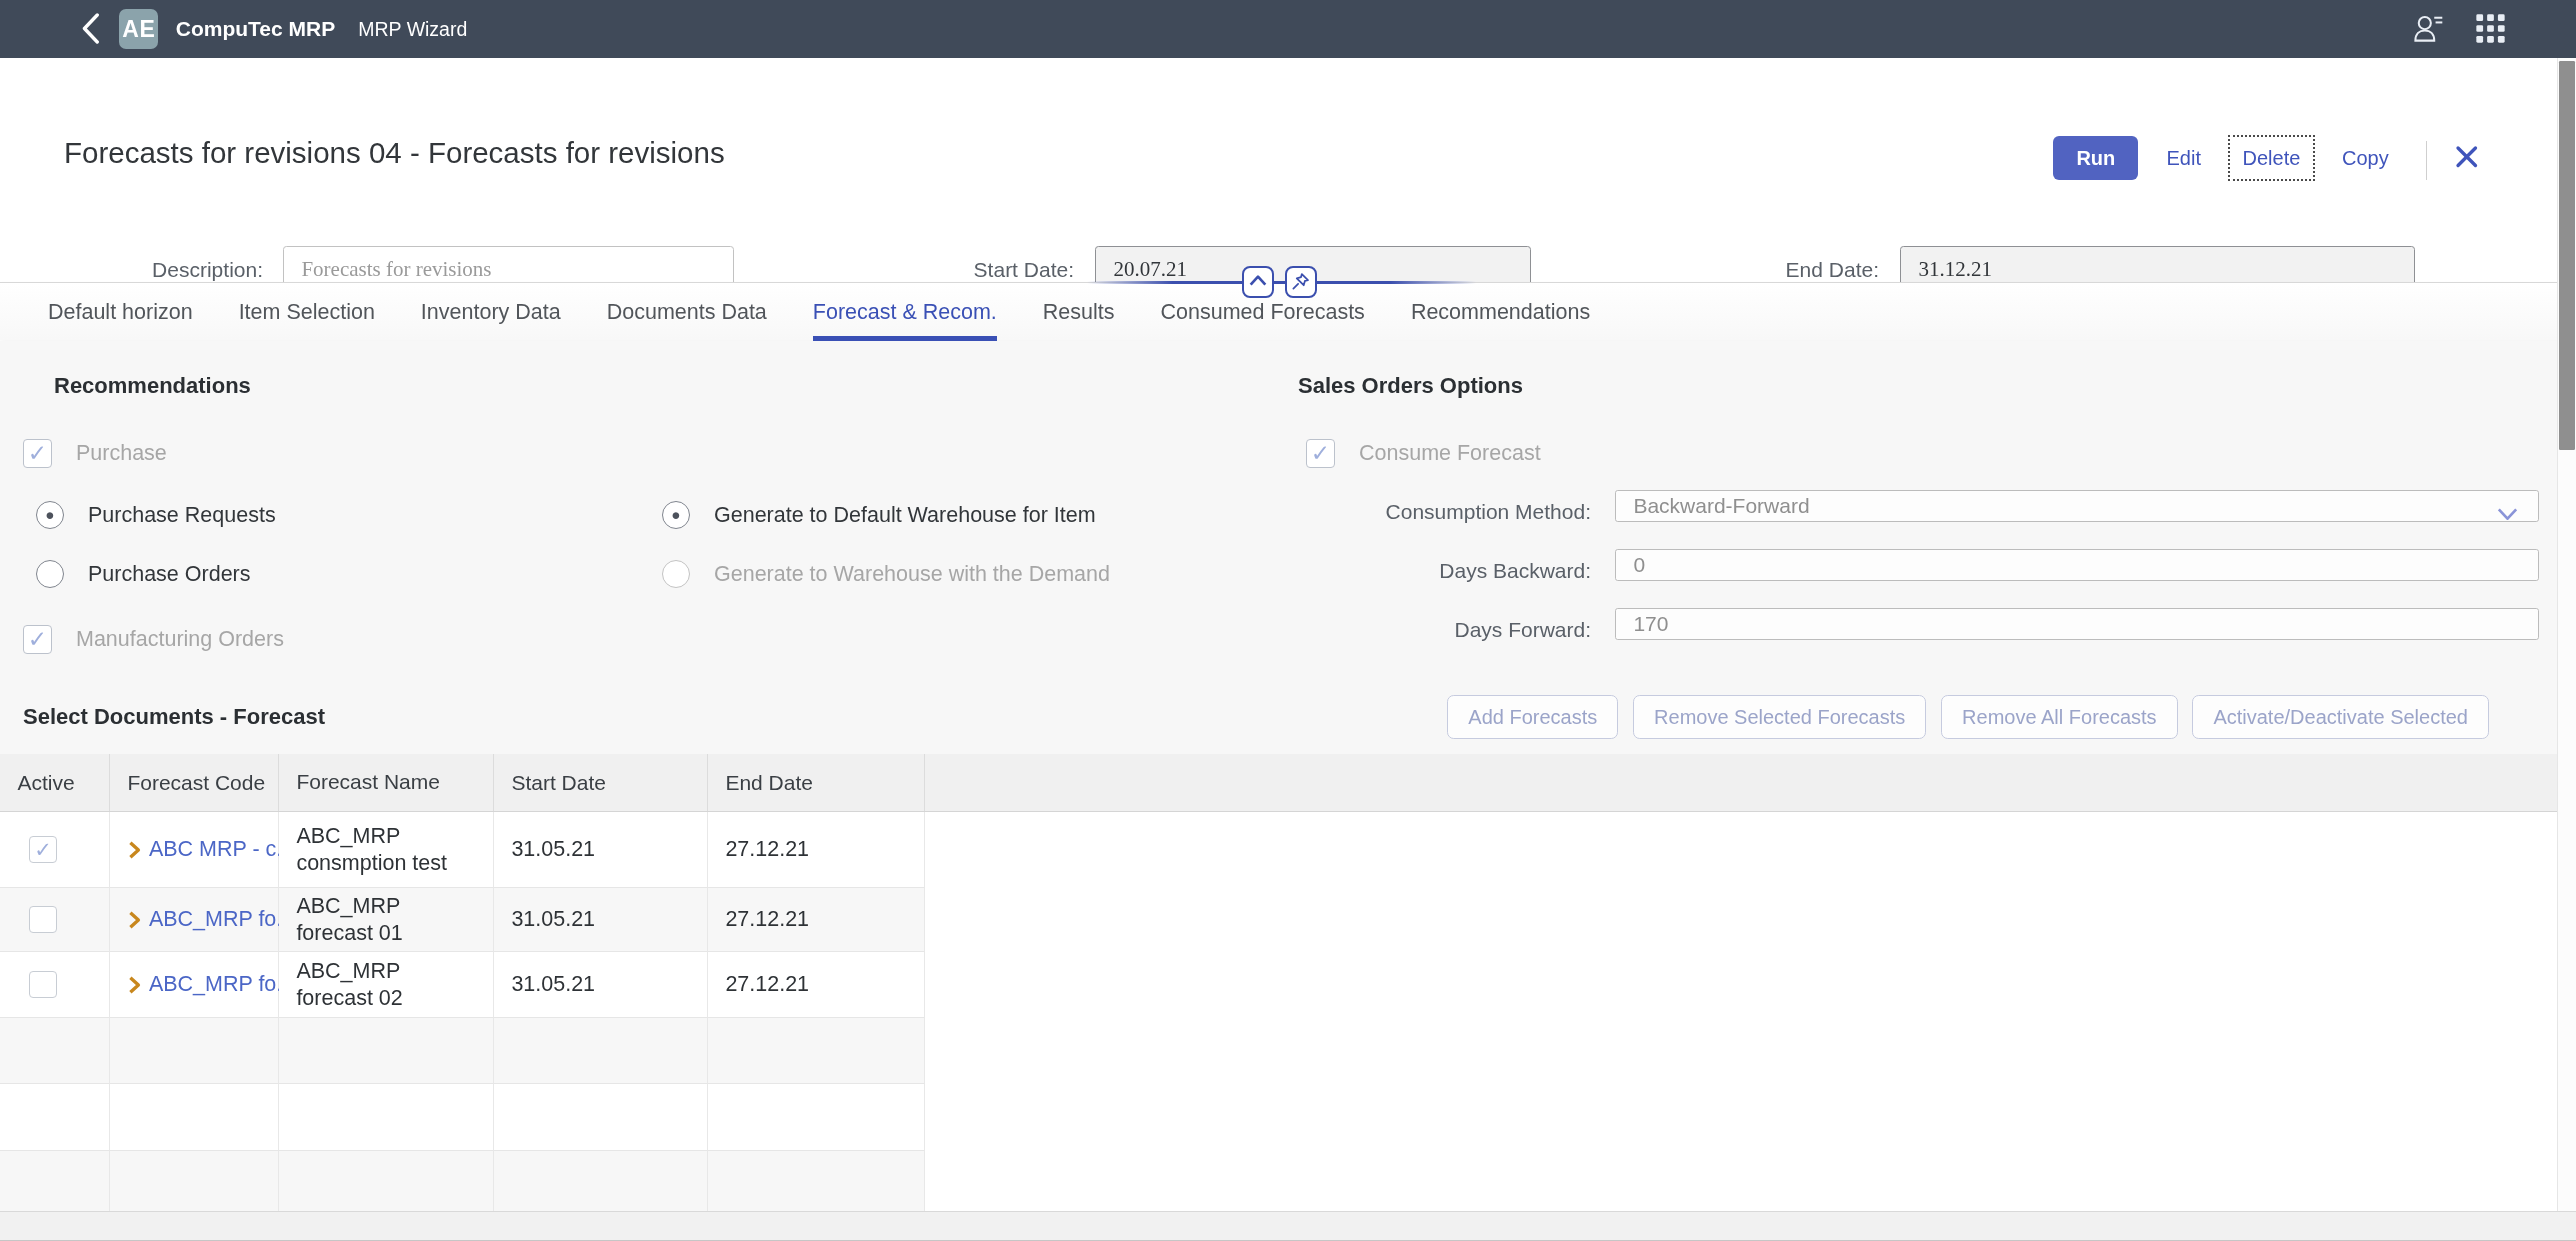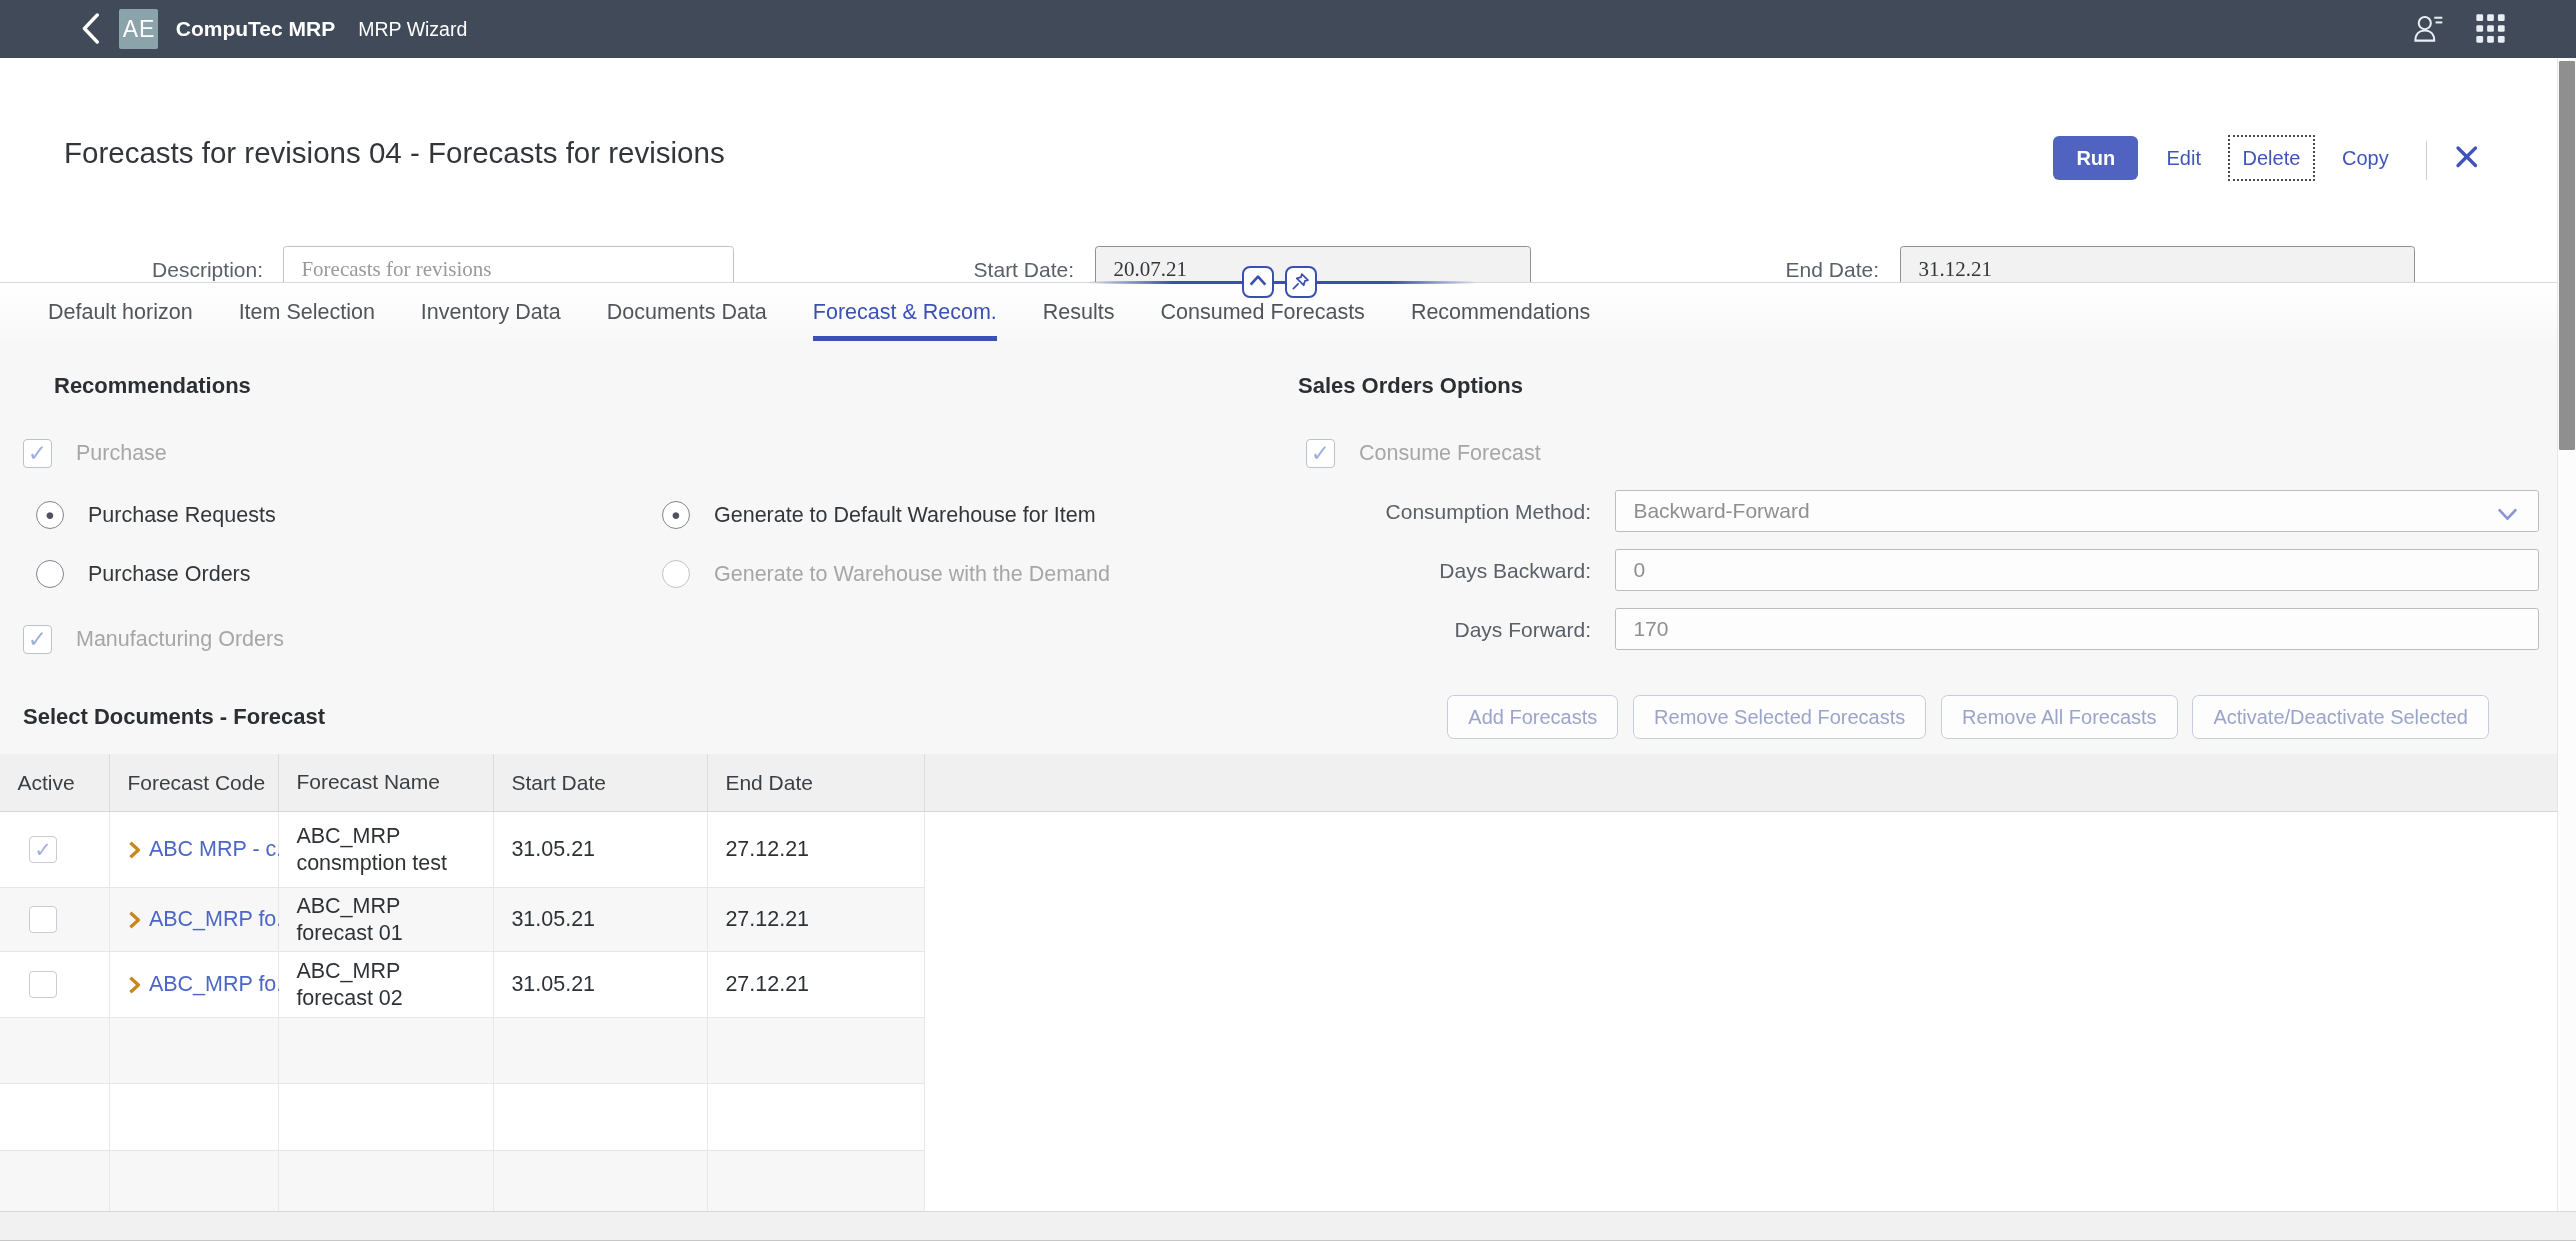--- a/index.html
+++ b/index.html
@@ -9,22 +9,22 @@
     --dark-text:#32363a; --section-bg:#f7f7f7; --table-header-bg:#f0f0f0; --check-color:#9fafdc;
   }
   *{box-sizing:border-box;margin:0;padding:0;}
   html,body{width:2576px;height:1242px;overflow:hidden;background:#fff;
     font-family:"Liberation Sans","DejaVu Sans",sans-serif;color:var(--dark-text);}
 
   
   .topbar{position:absolute;left:0;top:0;width:2576px;height:58px;background:var(--topbar-bg);
     display:flex;align-items:center;}
   .back-btn{width:40px;height:40px;margin-left:70px;display:flex;align-items:center;justify-content:center;cursor:pointer;}
-  .logo{width:39px;height:40px;border-radius:2px;background:var(--logo-bg);margin-left:9.4px;
-    display:flex;align-items:center;justify-content:center;color:#fff;font-size:23px;font-weight:400;letter-spacing:0.7px;}
+  .logo{width:39px;height:40px;border-radius:7px;background:var(--logo-bg);margin-left:9.4px;
+    display:flex;align-items:center;justify-content:center;color:#fff;font-size:23px;font-weight:700;letter-spacing:0.7px;}
   .app-name{color:#fff;font-size:21px;font-weight:700;margin-left:17.4px;}
   .app-sub{color:#fff;font-size:19.5px;font-weight:400;margin-left:23px;}
   .topbar .spacer{flex:1;}
   .top-icon{width:43px;height:43px;display:flex;align-items:center;justify-content:center;cursor:pointer;margin-right:20px;}
   .top-icon:last-child{margin-right:64px;}
 
   
   .page-header{position:absolute;left:0;top:58px;width:2576px;height:225px;background:#fff;}
   .page-title{position:absolute;left:64px;top:78px;font-size:29.5px;font-weight:400;color:var(--dark-text);}
   .actions{position:absolute;right:87px;top:75px;height:47px;display:flex;align-items:flex-end;}
@@ -69,21 +69,21 @@
     color:var(--check-color);font-size:23px;font-weight:700;line-height:1;}
   .radio{width:28px;height:28px;border:1.3px solid #80858e;border-radius:50%;background:#fff;
     display:flex;align-items:center;justify-content:center;cursor:pointer;
     color:#4d525c;font-size:15.4px;line-height:1;}
   .radio.disabled{border-color:#c3c3c3;}
   .opt-label{margin-left:24px;font-size:21.5px;color:var(--dark-text);}
   .opt-label.disabled{color:var(--disabled-text);}
 
   .form-label{position:absolute;width:316px;left:1275px;text-align:right;font-size:21px;color:#5a6068;
     height:44px;display:flex;align-items:center;justify-content:flex-end;}
-  .form-input{position:absolute;left:1615px;width:924px;height:42px;border:1.3px solid #bcbcbc;border-radius:2.7px;
+  .form-input{position:absolute;left:1615px;width:924px;height:32px;border:1.3px solid #bcbcbc;border-radius:2.7px;
     background:#fdfdfd;color:#8f8f8f;font-size:21px;padding:0 17.4px;display:flex;align-items:center;}
   .dd-chevron{position:absolute;right:19px;top:12px;}
 
   .h-docs{position:absolute;left:23px;top:363px;}
   .doc-btns{position:absolute;right:87px;top:354px;display:flex;gap:14.8px;}
   .doc-btn{height:44px;padding:0 20px;background:#fdfdfd;border:1.3px solid var(--disabled-btn-border);
     border-radius:6.7px;color:var(--disabled-btn-text);font-size:20px;cursor:default;white-space:nowrap;}
 
   
   .table{position:absolute;left:0;top:754px;width:2576px;height:457px;background:#fff;}

